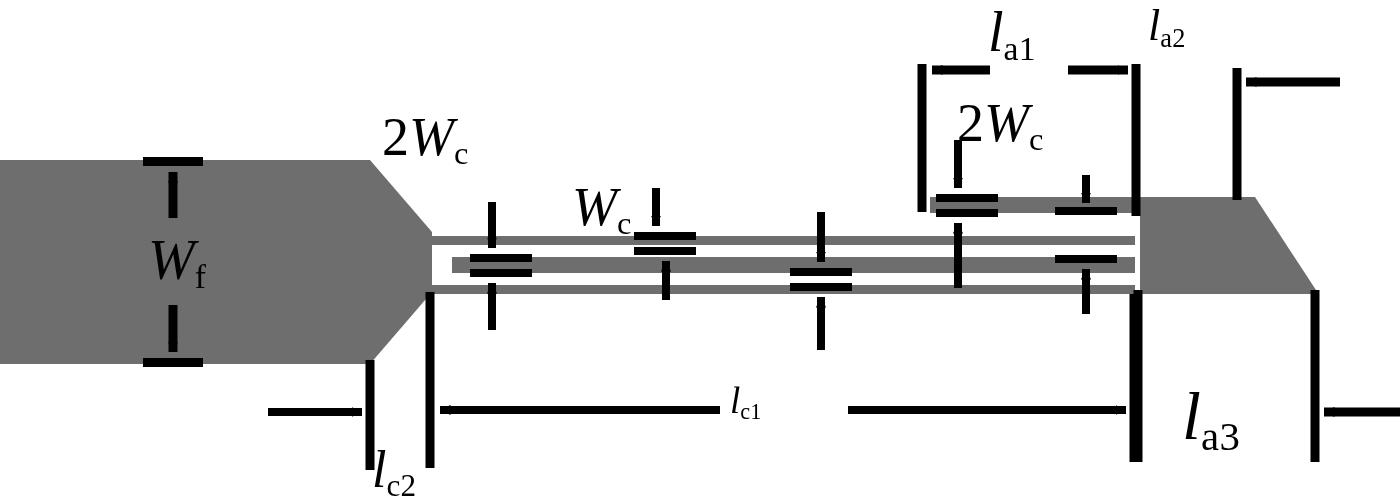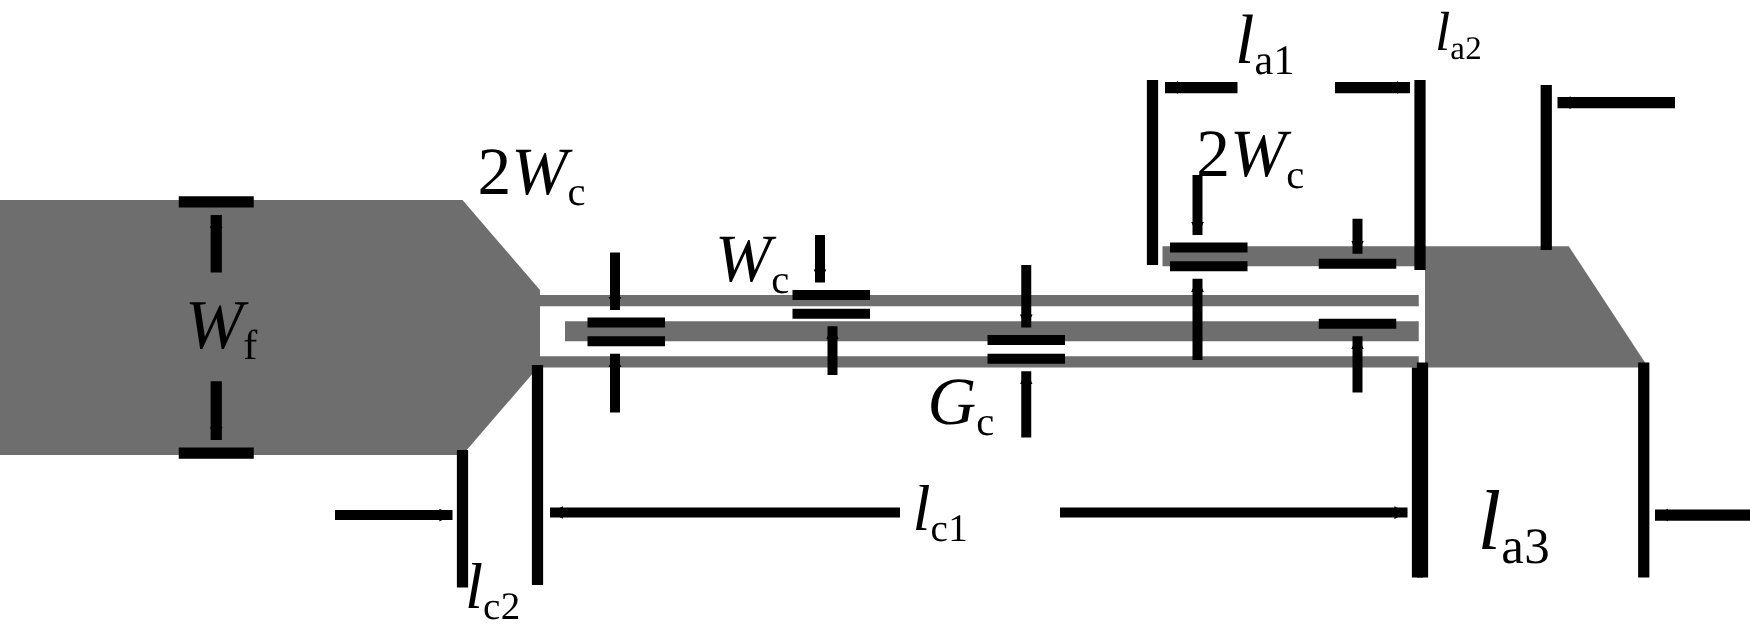--- a/index.html
+++ b/index.html
@@ -162,42 +162,39 @@
   </div>
 
   <div class="lbl" style="left:382px; top:110px; font-size:54px;">
     <span class="num">2</span><span class="v">W</span><span class="sub">c</span>
   </div>
 
   <div class="lbl" style="left:572px; top:152px; font-size:54px;margin-top:28px;">
     <span class="v">W</span><span class="sub">c</span>
   </div>
 
-  <div class="lbl" style="left:742px; top:294px; font-size:54px;">
-    <span class="v">G</span><span class="sub">c</span>
-  </div>
 
   <div class="lbl" style="left:957px; top:96px; font-size:54px;">
     <span class="num">2</span><span class="v">W</span><span class="sub">c</span>
   </div>
 
 
   <div class="lbl" style="left:988px; top:4px; font-size:56px;text-align:right;">
     <span class="ell">l</span><span class="sub">a1</span>
   </div>
 
   <div class="lbl" style="left:1148px; top:4px; font-size:44px;">
     <span class="ell">l</span><span class="sub">a2</span>
   </div>
 
   <div class="lbl" style="left:1182px; top:382px; font-size:68px;">
     <span class="ell">l</span><span class="sub">a3</span>
   </div>
 
-  <div class="lbl" style="left:730px; top:382px; font-size:52px;">
+  <div class="lbl" style="left:730px; top:382px; font-size:37px;">
     <span class="ell">l</span><span class="sub">c1</span>
   </div>
 
   <div class="lbl" style="left:372px; top:444px; font-size:52px;">
     <span class="ell">l</span><span class="sub">c2</span>
   </div>
 
 </div>
 
 </body></html>

